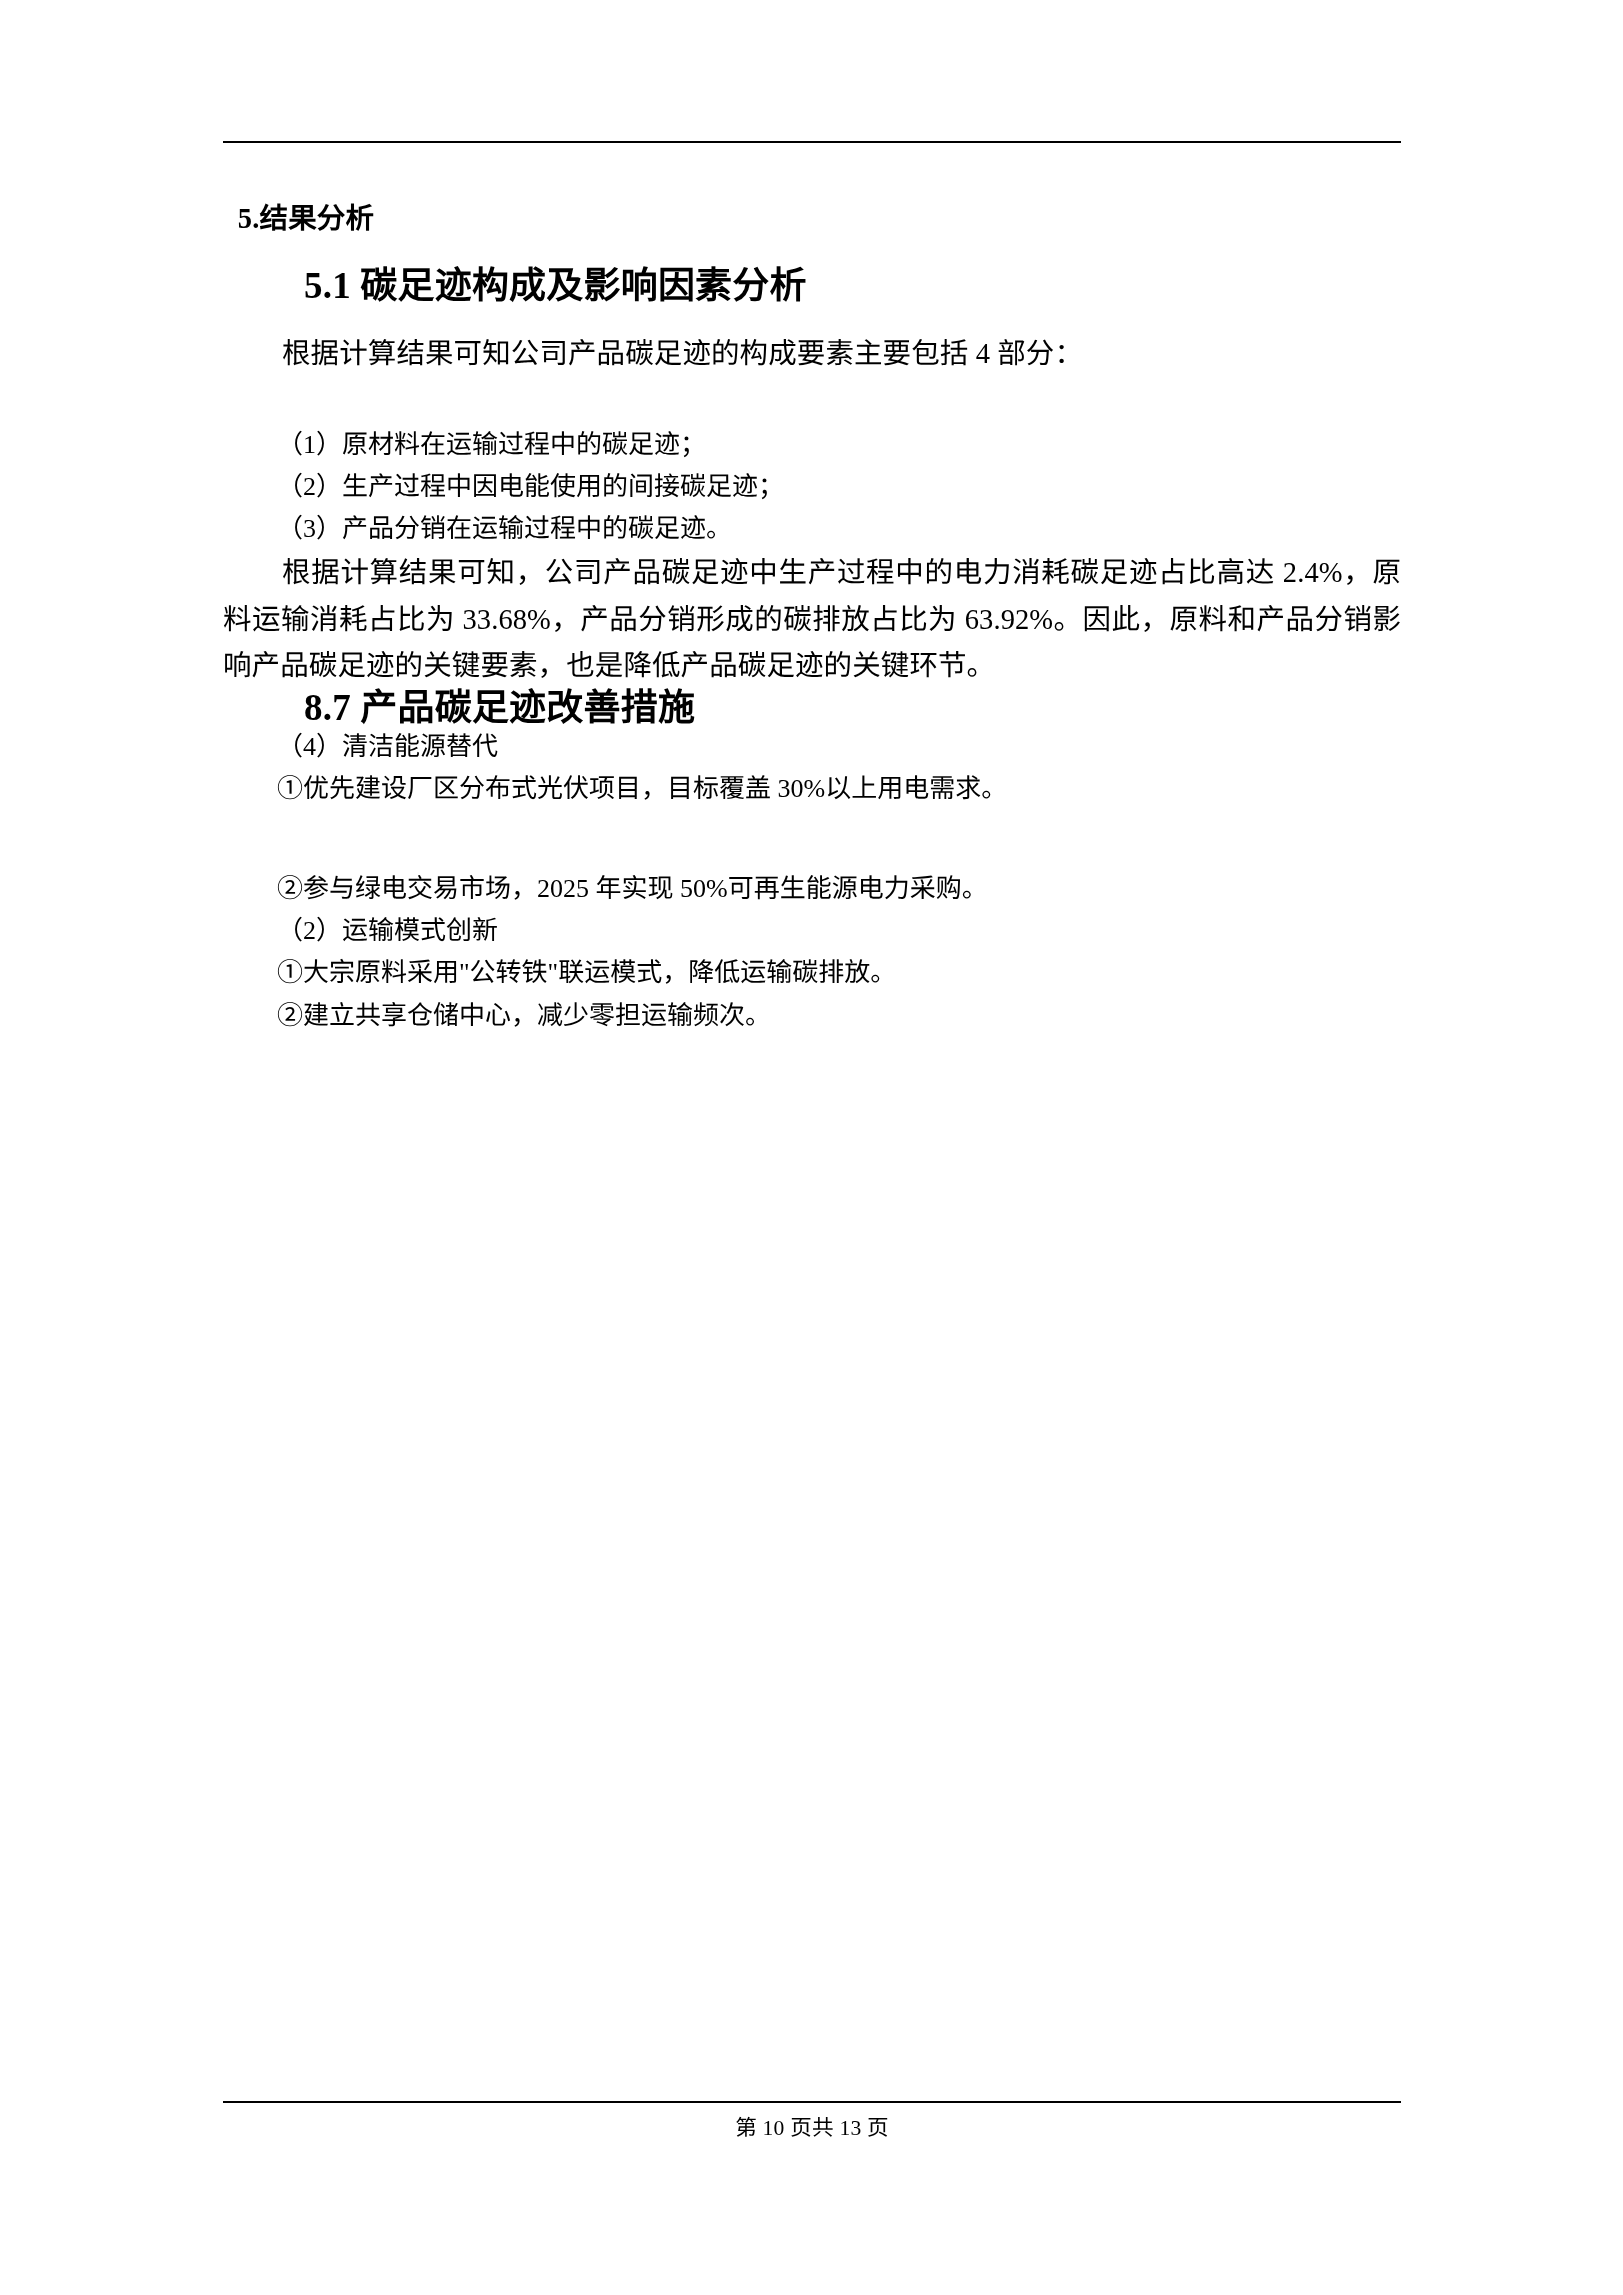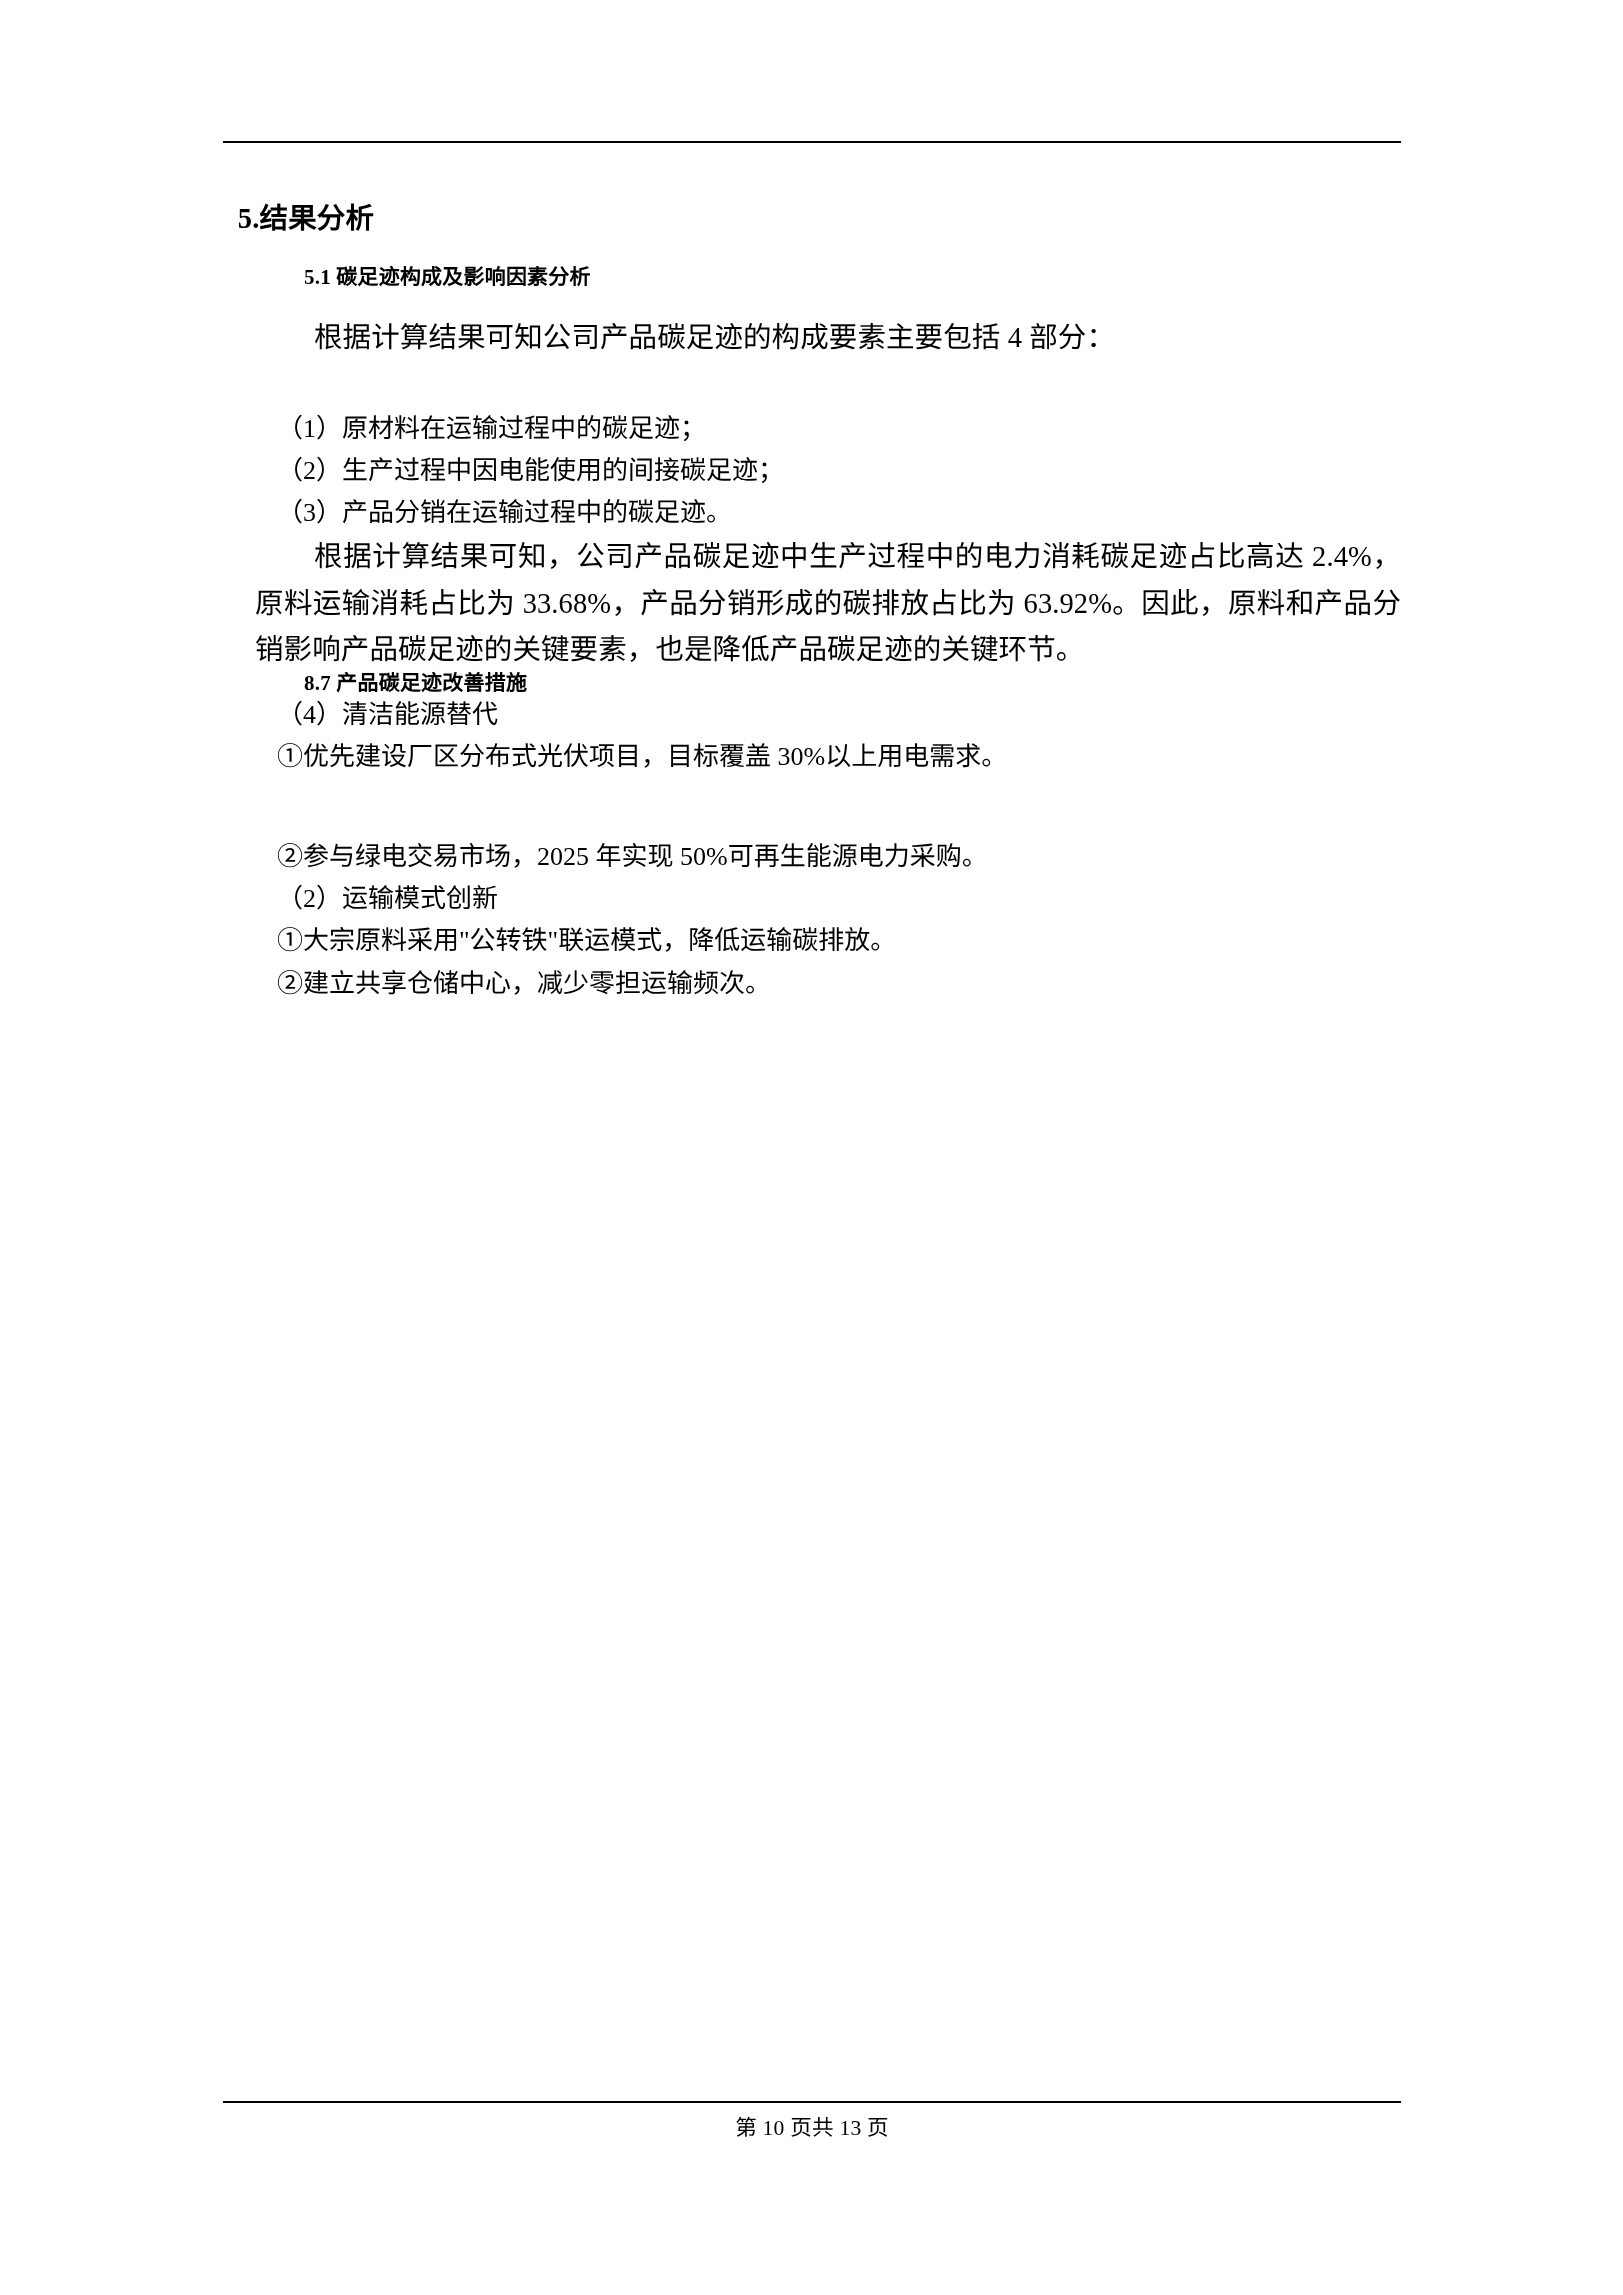--- a/index.html
+++ b/index.html
@@ -52,38 +52,37 @@
   .heading-1 {
     font-weight: bold;
     font-size: 28.5px;
     line-height: 1.0;
     margin: 0 0 0 14.7px;
     padding-top: 38px;
     letter-spacing: 0.2px;
   }
   .heading-2 {
     font-weight: bold;
-    font-size: 21px;
+    font-size: 37px;
     line-height: 1.0;
     margin: 0 0 0 81px;
     letter-spacing: 0.2px;
   }
   .gap-h1-h2 { height: 33px; }
   .gap-h2-p  { height: 27.5px; }
   .para {
     font-size: 28.5px;
     line-height: 1.62;
     margin: 0;
     text-align: justify;
     text-justify: inter-ideograph;
     letter-spacing: 0.1px;
   }
   .indent {
     text-indent: 59px;
-    margin-left: 32px;
   }
   .list-line {
     font-size: 26px;
     line-height: 1.62;
     margin: 0;
     text-indent: 54px;
   }
   .blank-line { height: 47px; }
   .blank-line-lg { height: 58px; }
   .footer {

